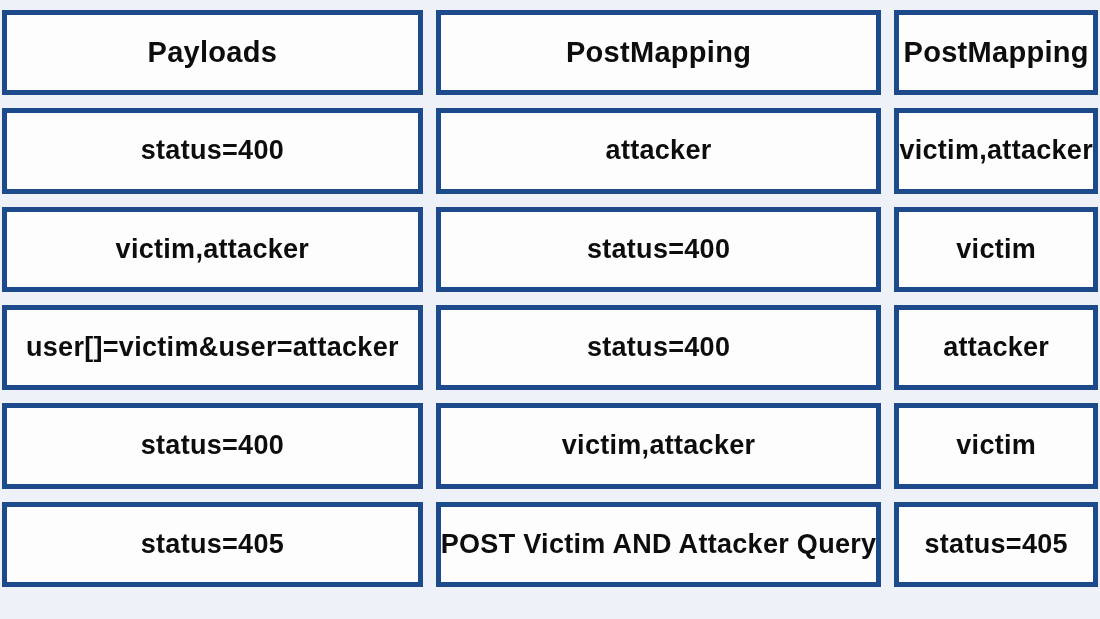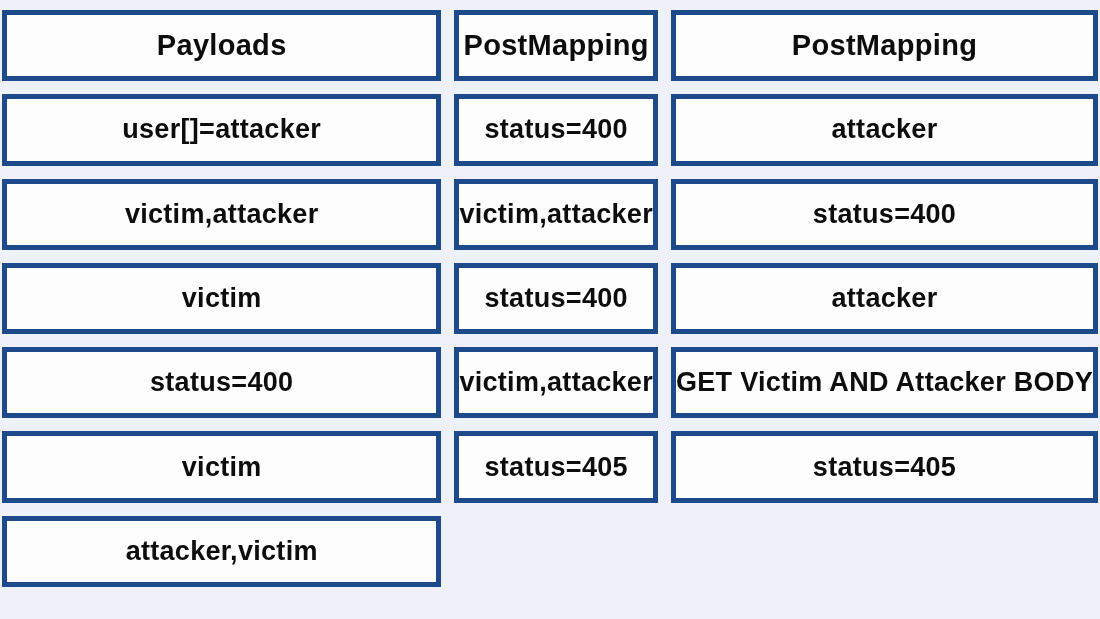--- a/index.html
+++ b/index.html
@@ -45,29 +45,28 @@
     font-size: 29px;
   }
 </style>
 </head>
 <body>
 
 <div class="table-grid">
     <div class="cell header">Payloads</div>
     <div class="cell header">PostMapping</div>
     <div class="cell header">PostMapping</div>
-    <div class="cell">user[]=attacker</div>
     <div class="cell">status=400</div>
     <div class="cell">attacker</div>
     <div class="cell">victim,attacker</div>
     <div class="cell">victim,attacker</div>
     <div class="cell">status=400</div>
     <div class="cell">victim</div>
+    <div class="cell">user[]=victim&amp;user=attacker</div>
     <div class="cell">status=400</div>
     <div class="cell">attacker</div>
     <div class="cell">status=400</div>
     <div class="cell">victim,attacker</div>
-    <div class="cell">GET Victim AND Attacker BODY</div>
     <div class="cell">victim</div>
     <div class="cell">status=405</div>
+    <div class="cell">POST Victim AND Attacker Query</div>
     <div class="cell">status=405</div>
-    <div class="cell">attacker,victim</div>
   </div>
 
 </body></html>

